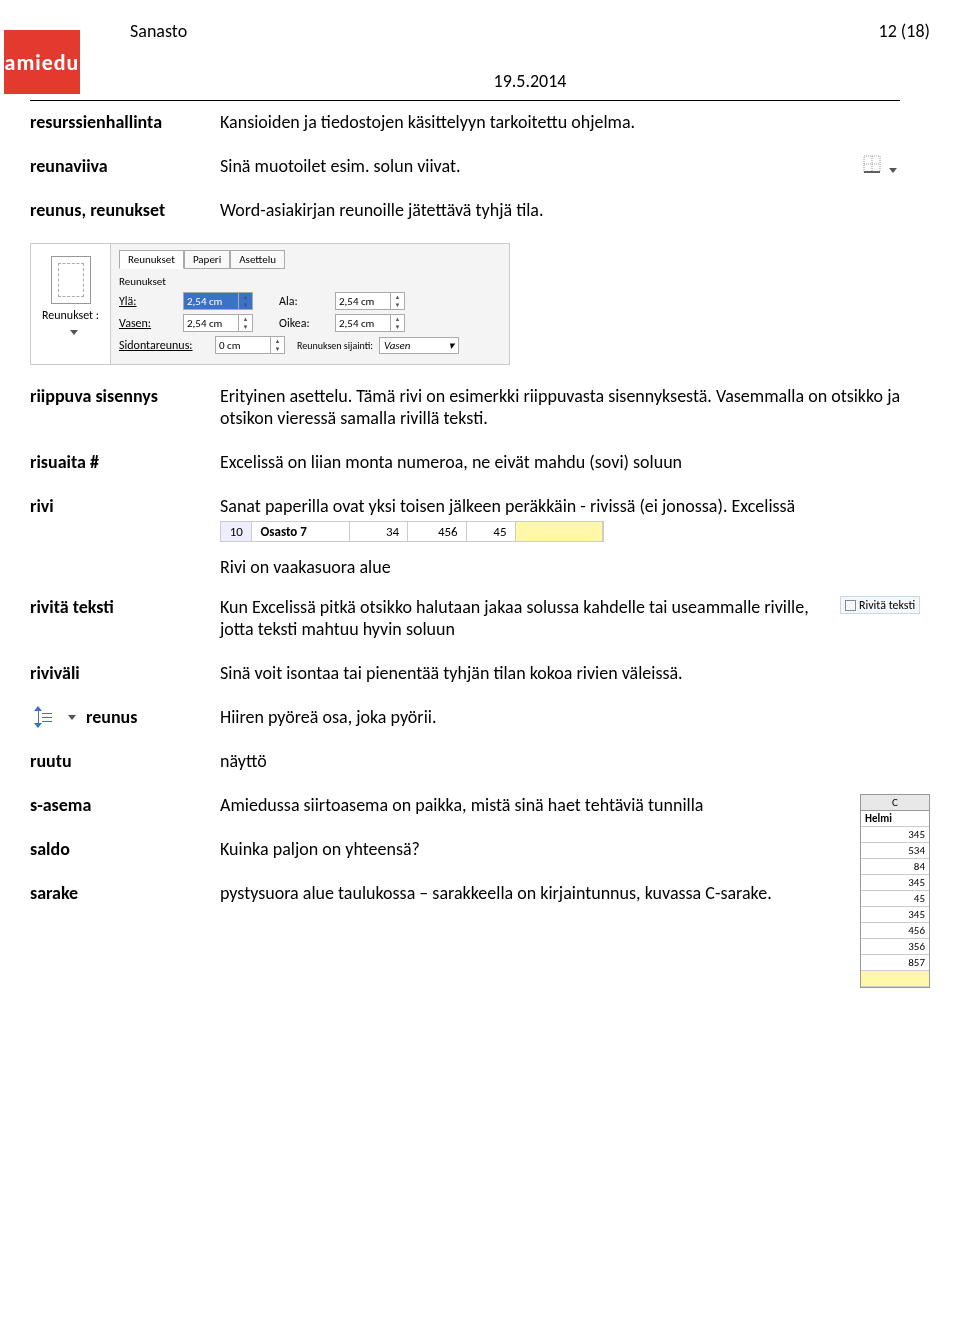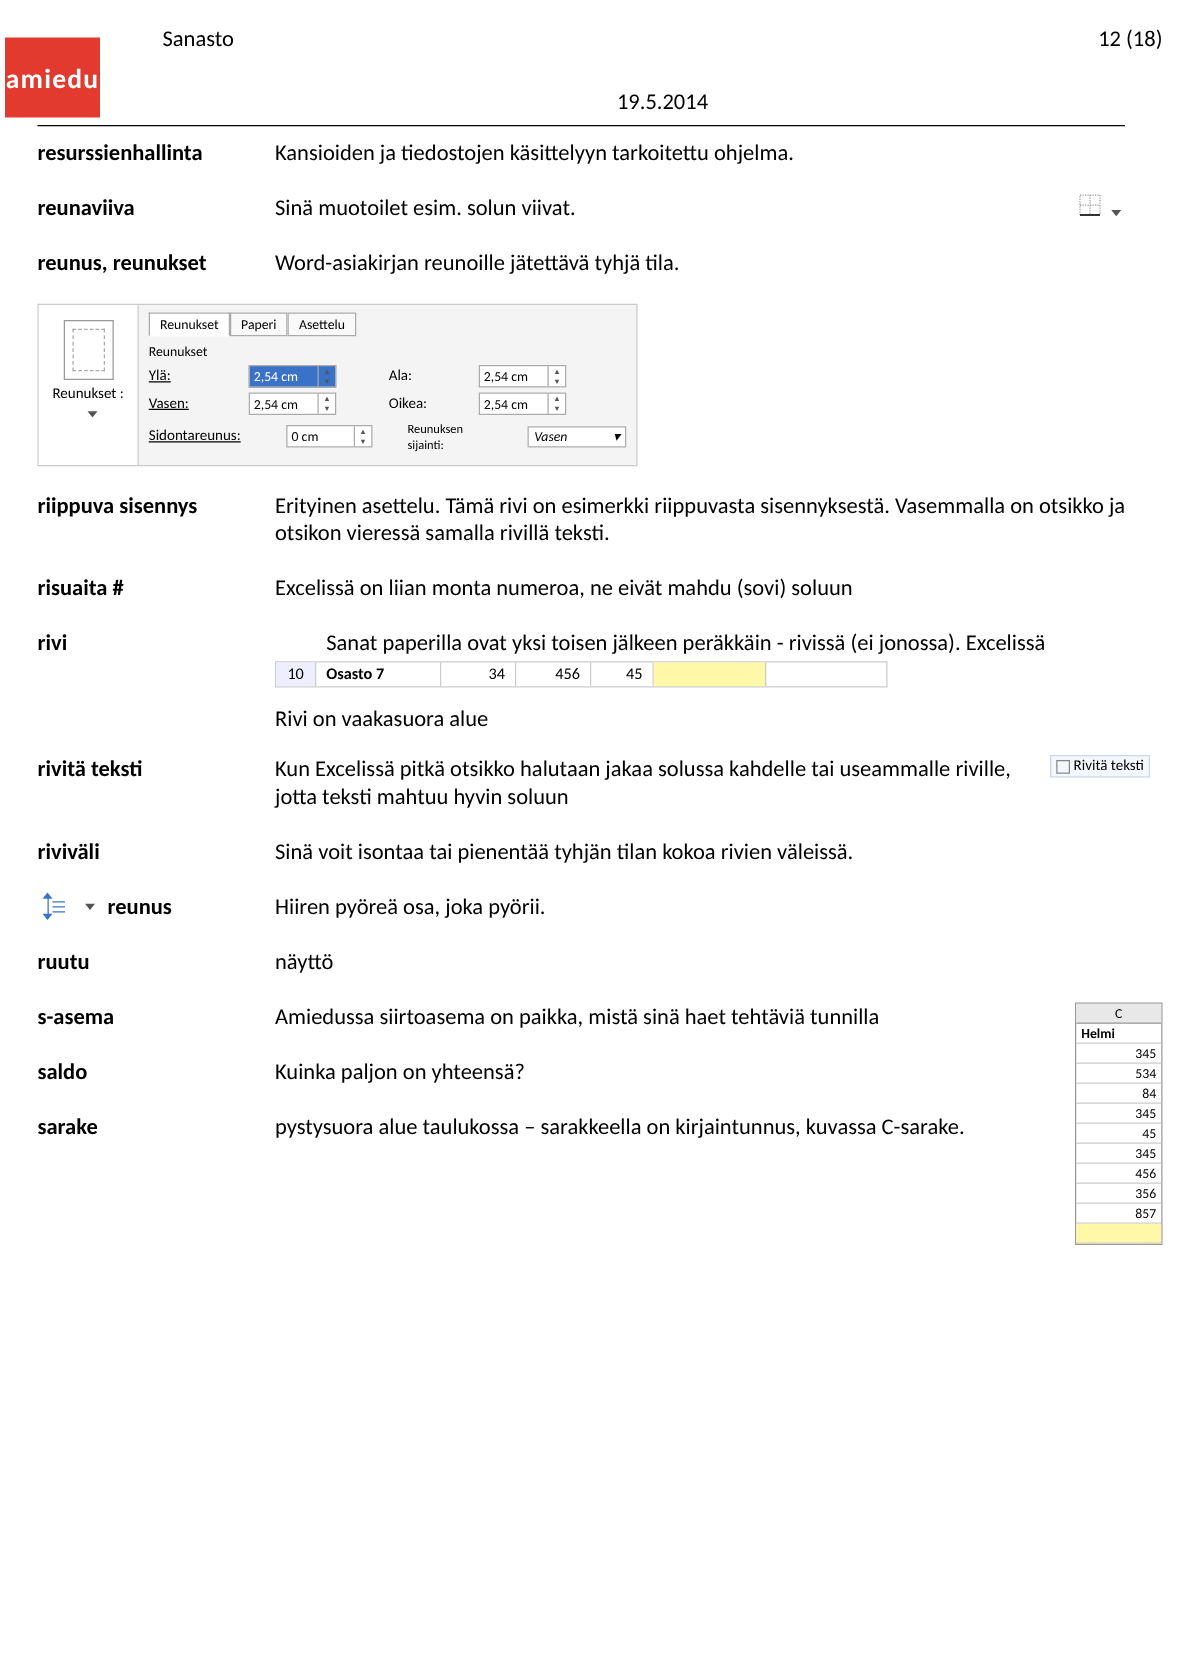--- a/index.html
+++ b/index.html
@@ -100,21 +100,21 @@
     inset: 6px;
     border: 1px dashed #aaa;
   }
   .dlg-body { flex: 1; padding: 6px 8px; }
   .tabs { display: flex; gap: 0; margin-bottom: 6px; }
   .tab {
     border: 1px solid #aaa; padding: 2px 8px;
     background: #f9f9f9; font-size: 11px;
   }
   .tab.active { background: #fff; border-bottom: 1px solid #fff; }
-  .dlg-row { display: flex; align-items: center; margin: 4px 0; gap: 22px; }
+  .dlg-row { display: flex; align-items: center; margin: 4px 0; gap: 6px; }
   .dlg-label { width: 58px; text-decoration: underline; }
   .dlg-label2 { width: 50px; text-underline-position: under; }
   .spin {
     border: 1px solid #aaa; width: 70px; height: 18px;
     display: flex; justify-content: space-between; align-items: center;
     background: #fff; font-size: 11px; padding-left: 3px;
   }
   .spin-arrows {
     width: 14px; height: 100%; border-left: 1px solid #aaa;
     display: flex; flex-direction: column;
@@ -124,21 +124,21 @@
   }
   .spin.sel { background: #3a72c7; color: #fff; }
   .miniselect {
     border: 1px solid #aaa; background: #fff; font-size: 11px;
     padding: 1px 4px; width: 80px; display: flex; justify-content: space-between; font-style: italic;
   }
   .subhead { font-size: 11px; margin: 3px 0; }
   
   .excelrow {
     display: flex; border: 1px solid #ccc; font-size: 13px;
-    width: 490px; margin-top: 4px; margin-bottom: 14px;
+    width: 384px; margin-top: 4px; margin-bottom: 14px;
   }
   .excelrow div {
     border-right: 1px solid #ccc; padding: 2px 8px;
   }
   .excelrow .rownum { background: #eef; width: 32px; text-align: center; }
   .excelrow .highlight { background: #fff8a8; width: 90px; }
   .intermediate { margin-left: 190px; margin-bottom: 18px; }
   
   .linespace-icon {
     display: inline-block; width: 22px; height: 18px;
@@ -296,21 +296,21 @@
 <div class="entry">
   <div class="term">riippuva sisennys</div>
   <div class="def">Erityinen asettelu. Tämä rivi on esimerkki riippuvasta sisennyksestä. Vasemmalla on otsikko ja otsikon vieressä samalla rivillä teksti.</div>
 </div>
 
 <div class="entry">
   <div class="term">risuaita #</div>
   <div class="def">Excelissä on liian monta numeroa, ne eivät mahdu (sovi) soluun</div>
 </div>
 
-<div class="entry" style="margin-bottom:4px;gap:41px;">
+<div class="entry" style="margin-bottom:4px;">
   <div class="term">rivi</div>
   <div class="def">Sanat paperilla ovat yksi toisen jälkeen peräkkäin - rivissä (ei jonossa). Excelissä</div>
 </div>
 <div class="intermediate">
   <div class="excelrow">
     <div class="rownum">10</div>
     <div style="width:100px;font-weight:bold;">Osasto 7</div>
     <div style="width:60px;text-align:right;">34</div>
     <div style="width:60px;text-align:right;">456</div>
     <div style="width:50px;text-align:right;">45</div>

